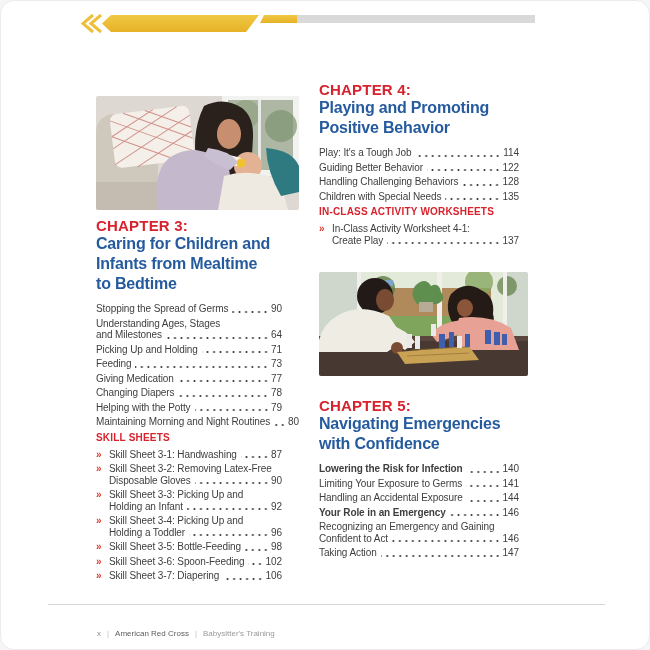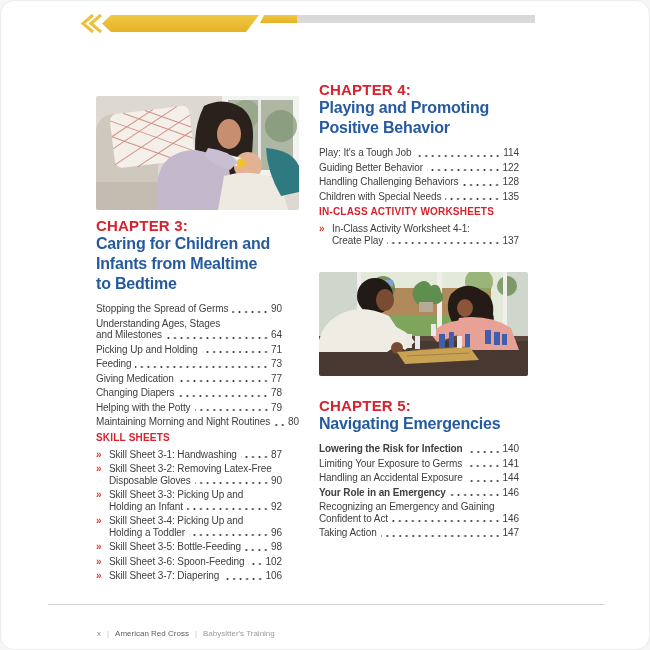--- a/index.html
+++ b/index.html
@@ -321,20 +321,21 @@
         <rect x="96" y="64" width="5" height="13" fill="#e9e9e9"></rect>
         <rect x="166" y="58" width="6" height="14" fill="#3f5fae"></rect>
         <rect x="175" y="60" width="6" height="13" fill="#3f5fae"></rect>
         <rect x="183" y="62" width="5" height="11" fill="#3f5fae"></rect>
       </svg>
     </div>
 
     <div class="chapter-label">CHAPTER 5:</div>
     <div class="chapter-title">
         <div>Navigating Emergencies</div>
+        <div>with Confidence</div>
       </div>
 
     <div class="toc">
         <div class="toc-entry bold">
           <div class="toc-line">
             <span class="lbl">Lowering the Risk for Infection</span>
             <span class="leader"></span>
             <span class="pnum">140</span>
           </div>
         </div>

